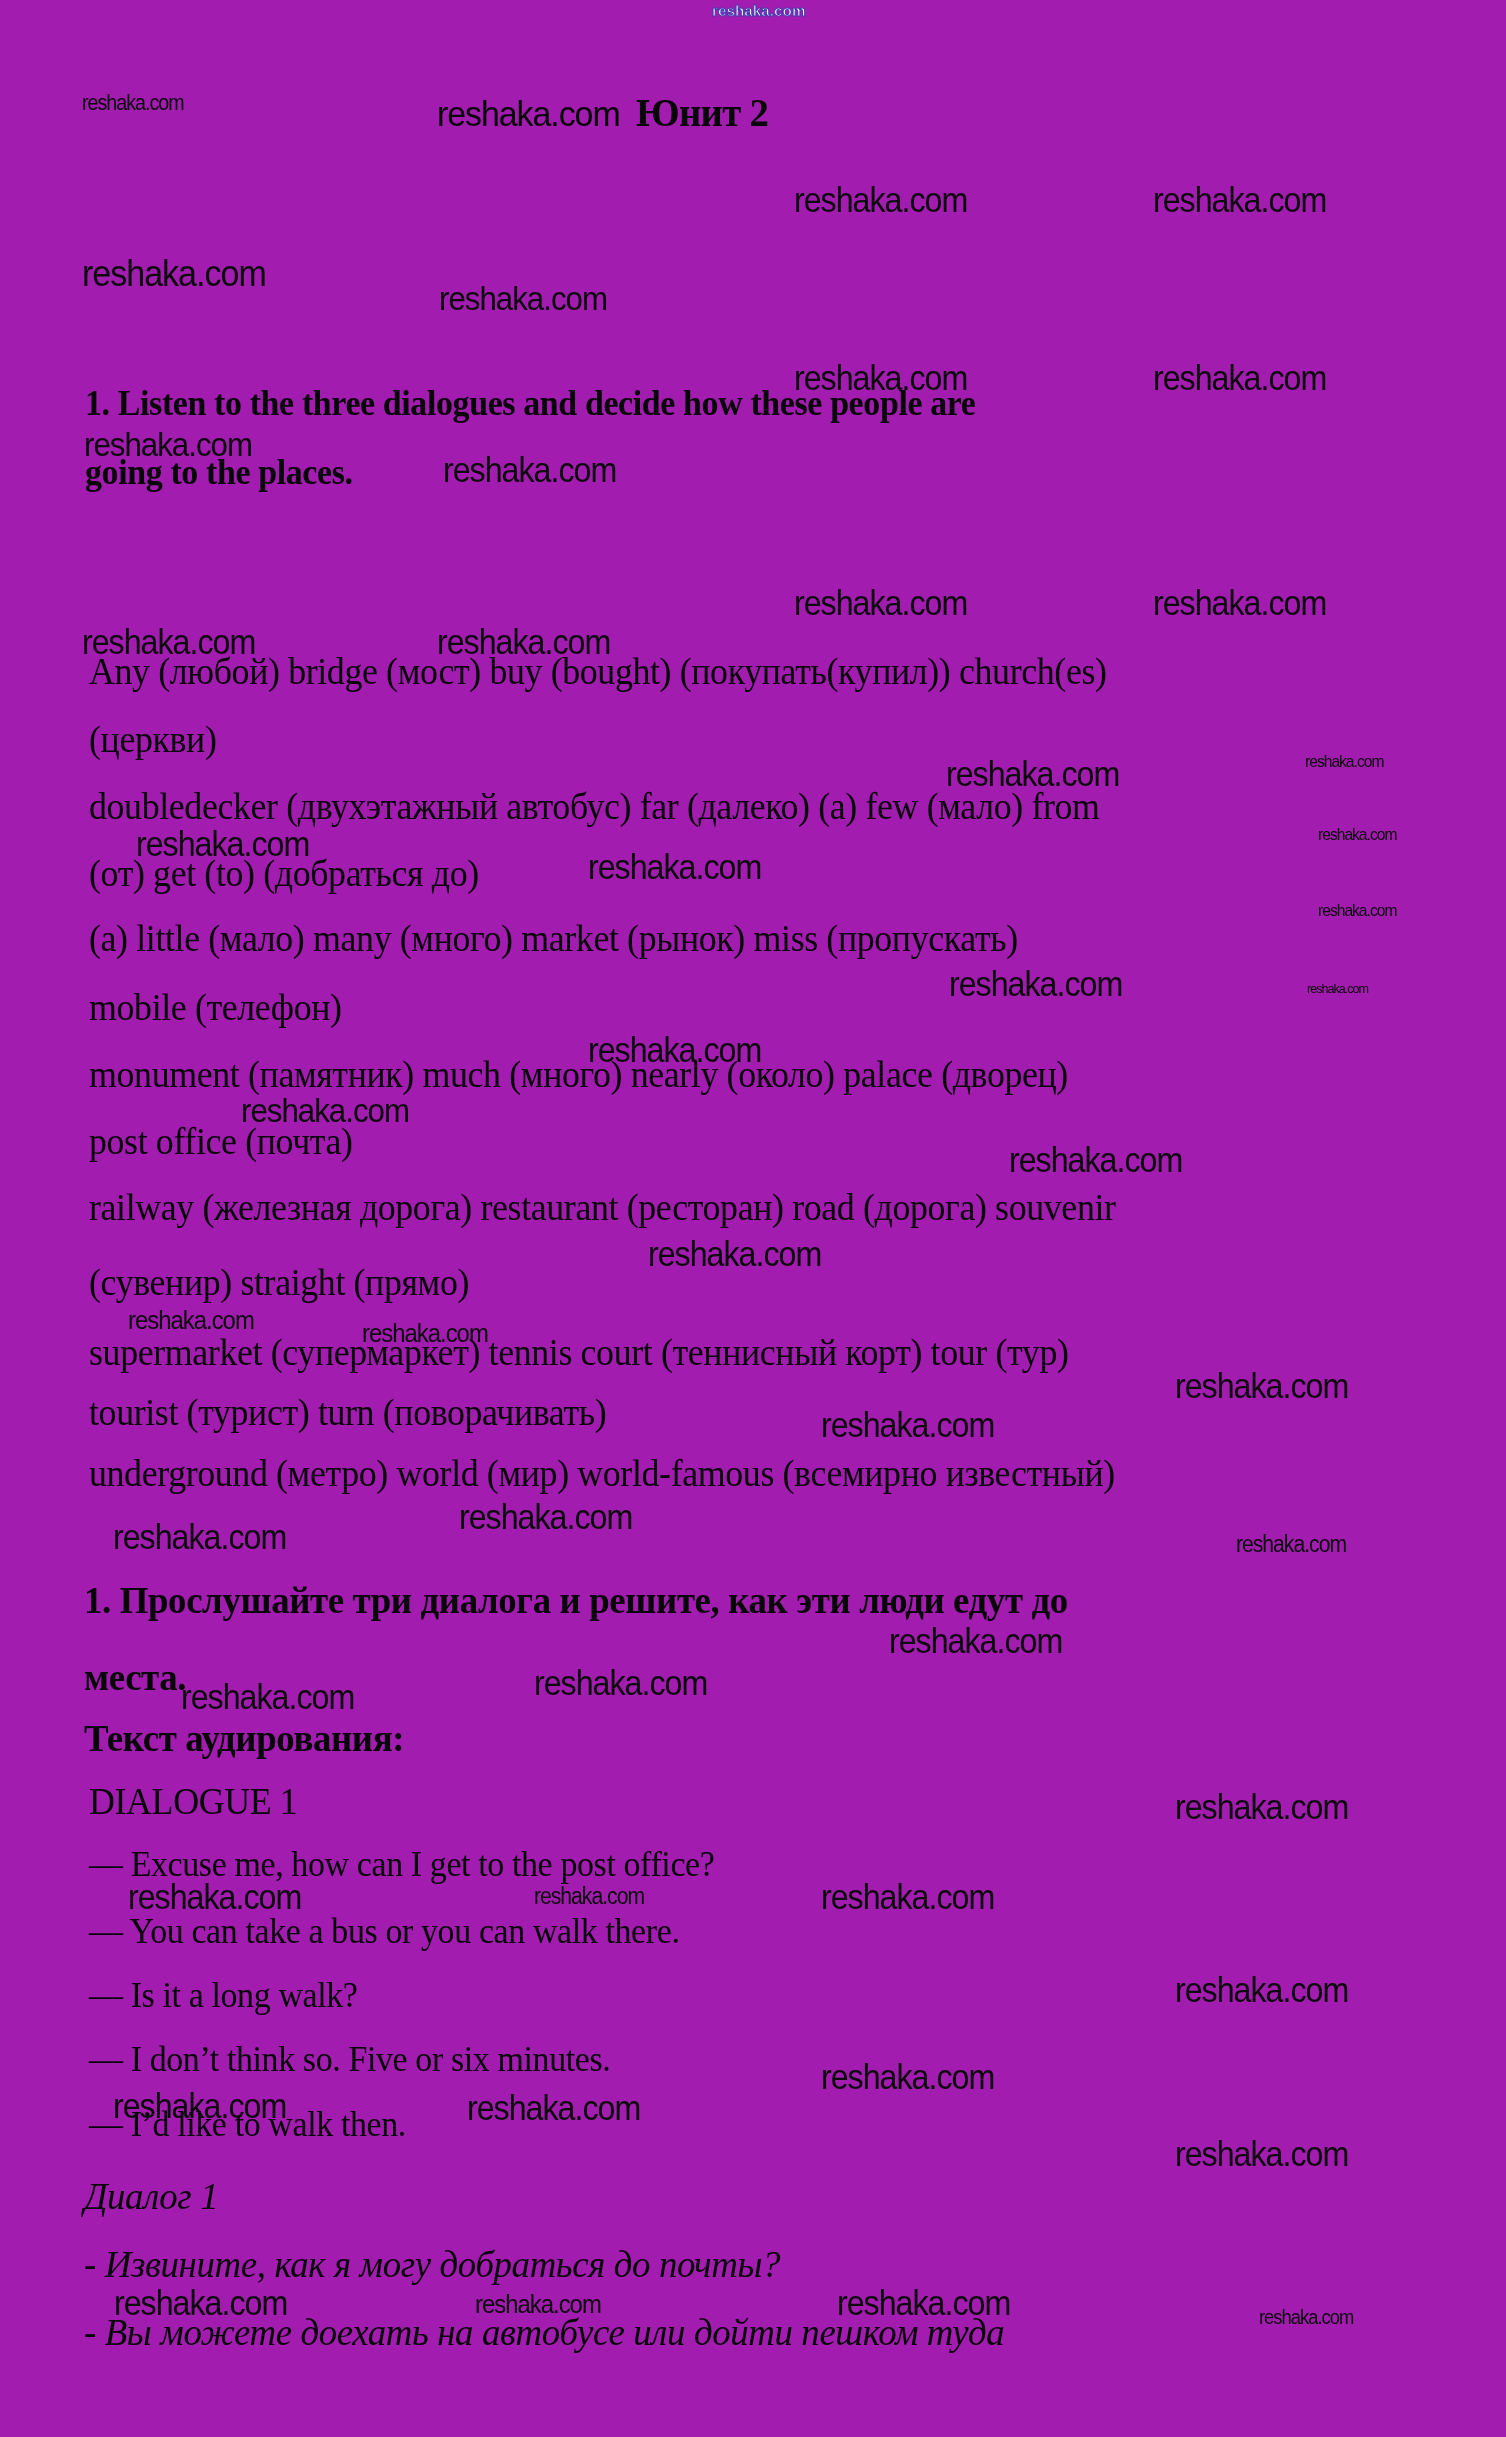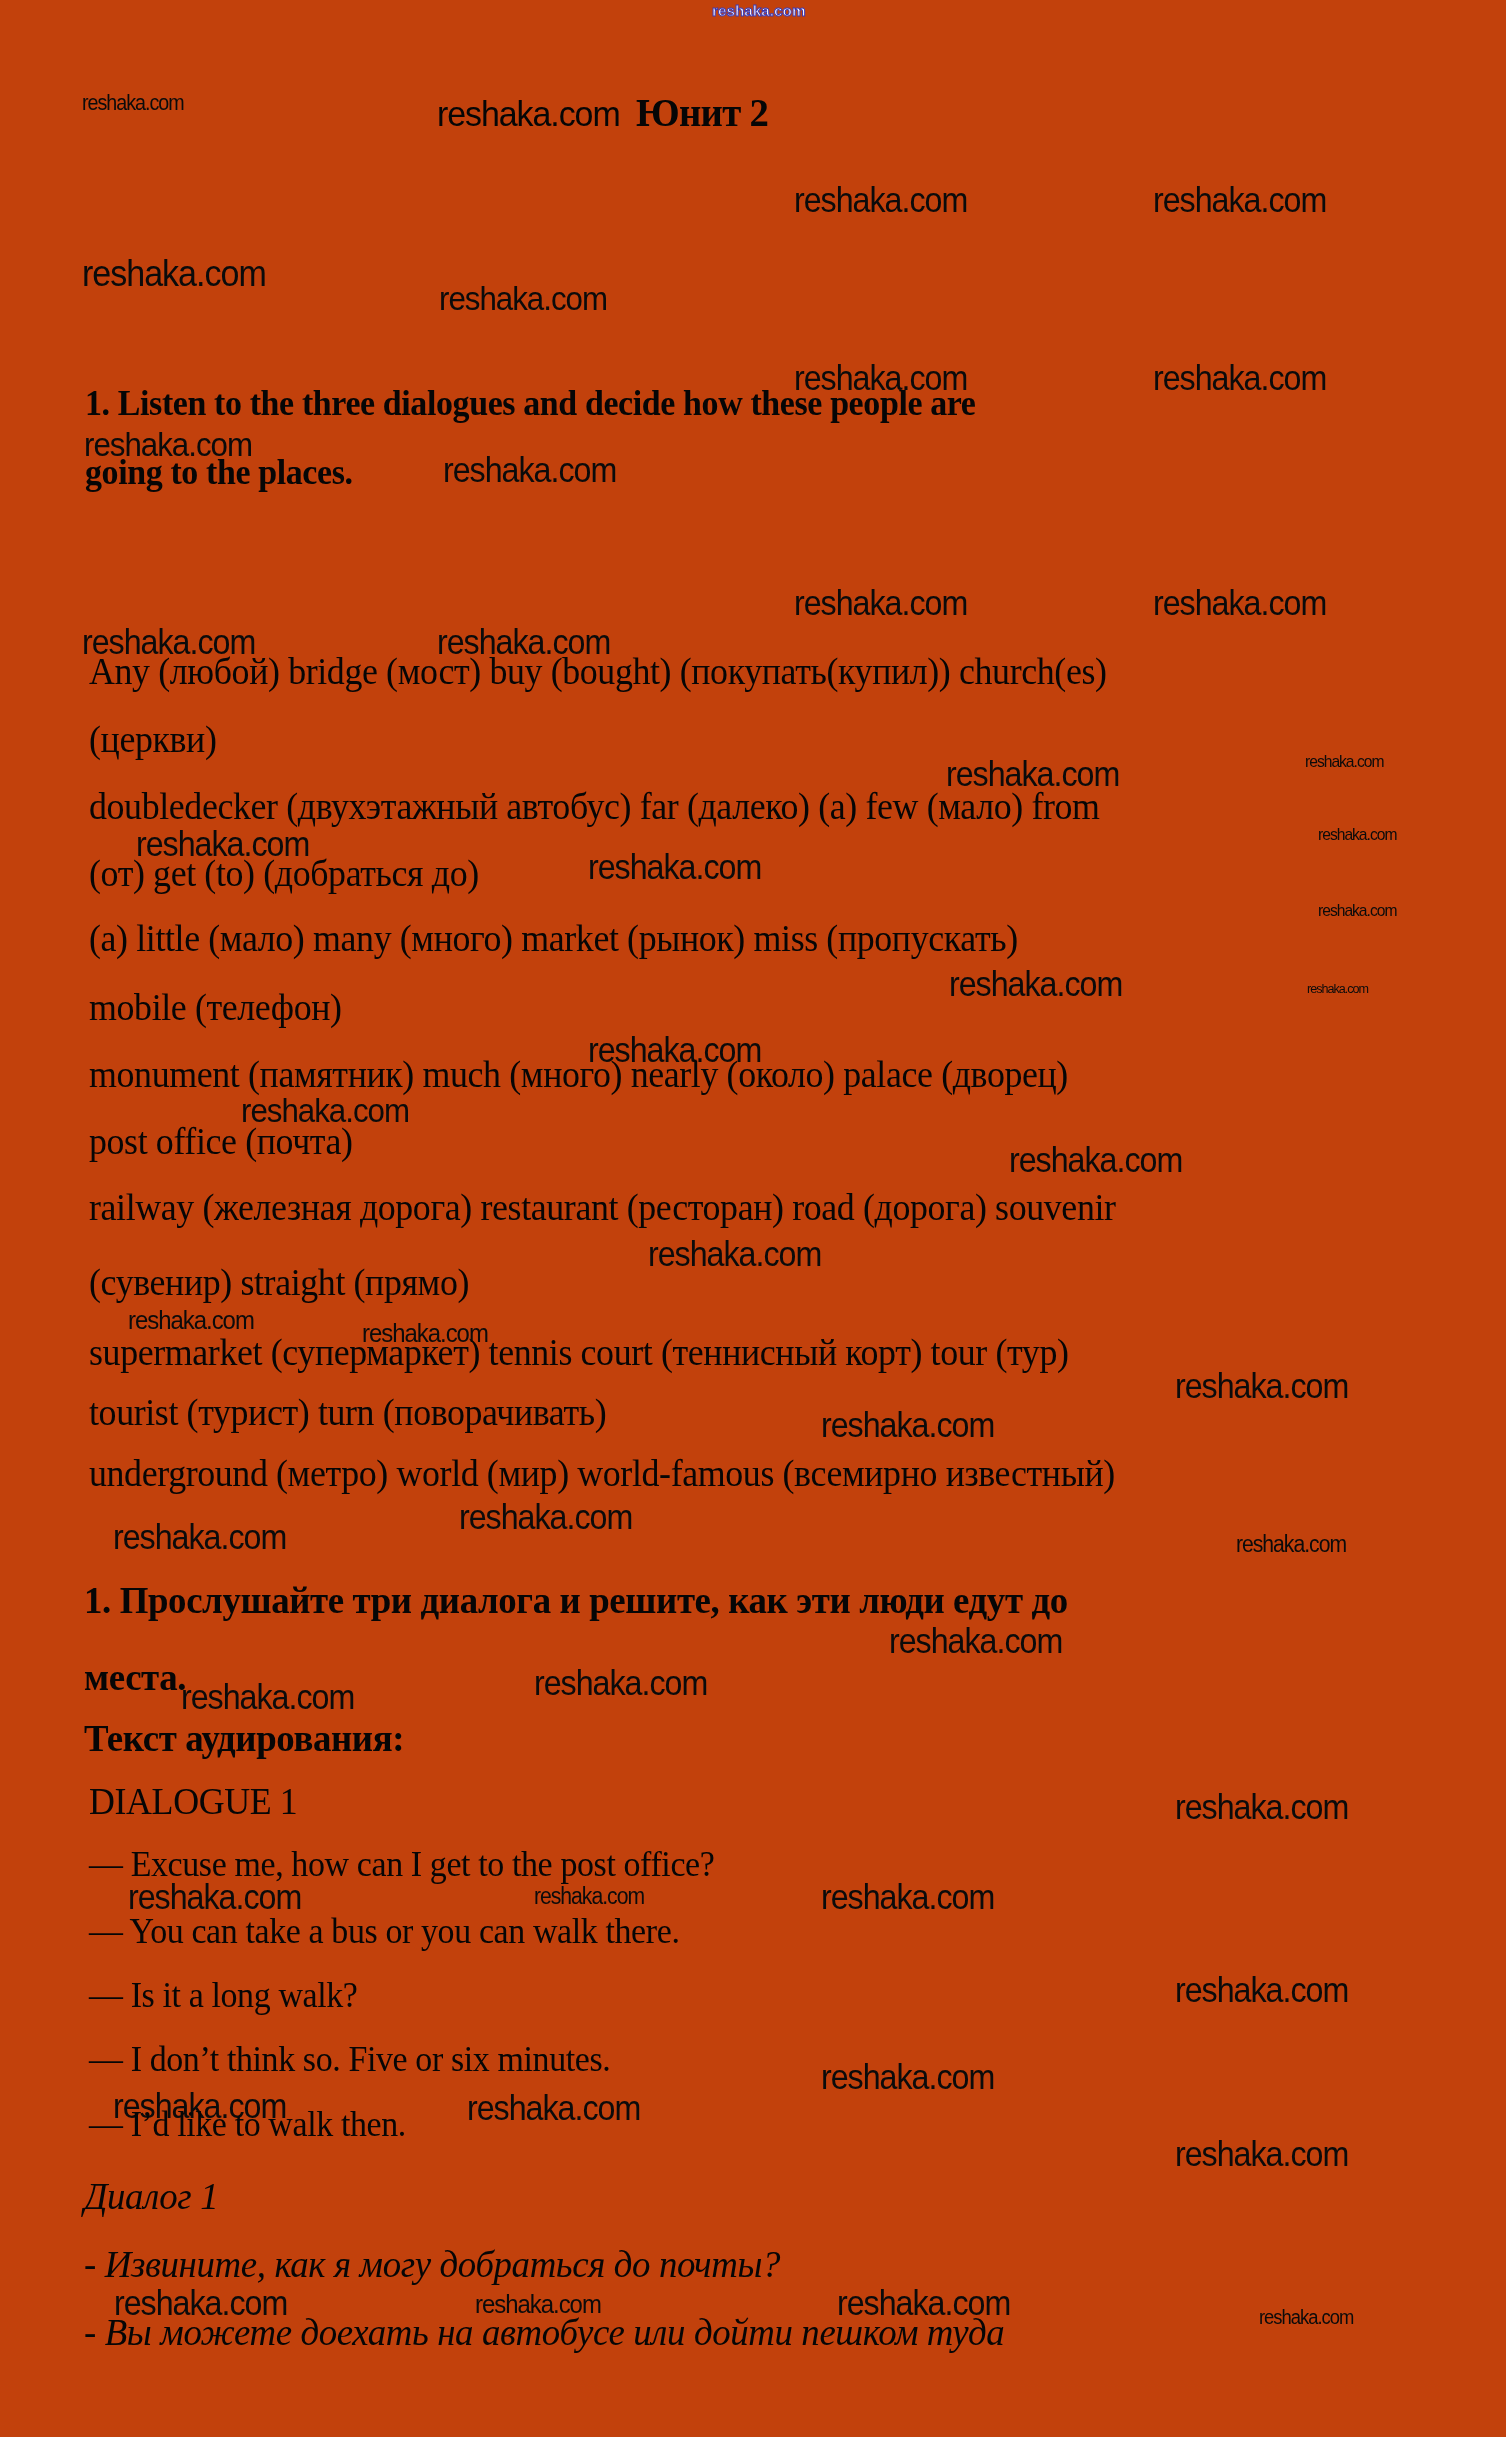--- a/index.html
+++ b/index.html
@@ -1,16 +1,16 @@
 <!DOCTYPE html>
 <html style="font-size:12.2px"><head>
 <meta charset="utf-8">
 <style>
   html,body{margin:0;padding:0;background:#ffffff;}
-  .page{position:relative;width:1507px;height:2438px;background:#c2410c;overflow:hidden;
+  .page{position:relative;width:1507px;height:2438px;background:#a21caf;overflow:hidden;
         font-family:"Liberation Serif",serif;color:#070707;}
   
   .ln{position:absolute;font-family:"Liberation Serif",serif;color:#060606;
       white-space:nowrap;letter-spacing:-0.4px;line-height:1.05;
       transform:scaleX(0.97);transform-origin:0 0;}
   .b{font-weight:bold;}
   .i{font-style:italic;}
   
   .wm{position:absolute;font-family:"Liberation Sans",sans-serif;color:#0b0b0b;
       white-space:nowrap;letter-spacing:-1.1px;line-height:1;

